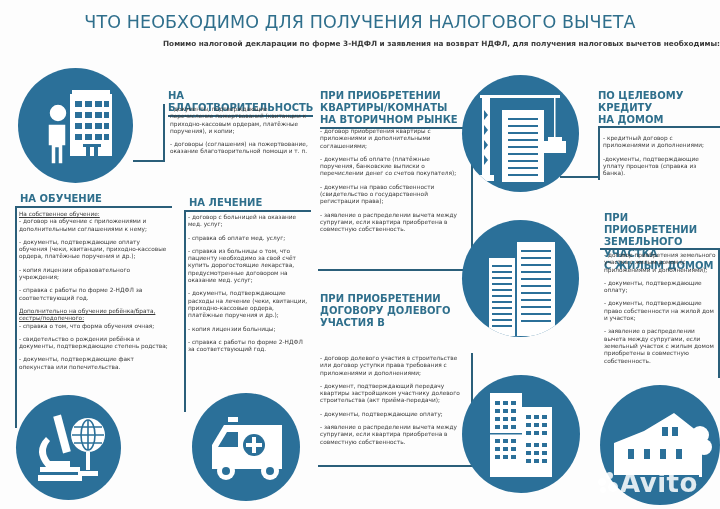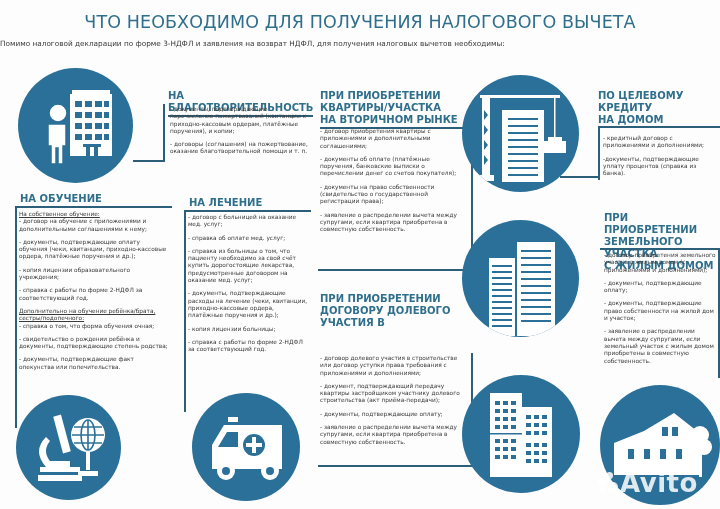--- a/index.html
+++ b/index.html
@@ -1,18 +1,18 @@
 <!DOCTYPE html>
 <html><head>
 <meta charset="utf-8">
 <style>
   html,body{margin:0;padding:0;}
   body{width:720px;height:509px;background:#fdfdfd;position:relative;overflow:hidden;font-family:"DejaVu Sans","Liberation Sans",sans-serif;color:#333;}
   .title{position:absolute;left:0;top:12px;width:720px;text-align:center;font-family:"DejaVu Sans",sans-serif;font-weight:normal;font-size:17.5px;color:#2f6f8c;letter-spacing:0.1px;}
-  .subtitle{position:absolute;left:0;top:39px;width:720px;text-align:left;font-family:"DejaVu Sans",sans-serif;font-weight:normal;font-size:7.3px;color:#3a3a3a;}
+  .subtitle{position:absolute;left:0;top:39px;width:720px;text-align:right;font-family:"DejaVu Sans",sans-serif;font-weight:bold;font-size:7.3px;color:#3a3a3a;}
   .circle{position:absolute;border-radius:50%;background:#2b7099;overflow:hidden;}
   .circle svg{position:absolute;left:0;top:0;width:100%;height:100%;}
   .head{position:absolute;font-weight:bold;color:#2f6f8c;font-size:10px;line-height:12px;font-family:"DejaVu Sans",sans-serif;}
   .head span{display:block;}
   .ul{border-bottom:2.5px solid #2b5f7a;padding-bottom:1px;}
   .box{position:absolute;border:2px solid #2b5f7a;border-top:none;border-left:2px solid #2b5f7a;background:transparent;}
   .txt{position:absolute;font-size:5.8px;line-height:7.3px;color:#3a3a3a;font-family:"DejaVu Sans",sans-serif;}
   .txt p{margin:0 0 6px 0;}
   .txt .u{text-decoration:underline;margin:0;}
   .line{position:absolute;background:#2b5f7a;}
@@ -64,21 +64,21 @@
   <span class="ul">НА БЛАГОТВОРИТЕЛЬНОСТЬ</span>
 </div>
 <div class="box" style="left:163px;top:104px;width:0;height:58px;border-right:none;border-bottom:none;"></div>
 <div class="txt" style="left:170px;top:106px;width:140px;">
   <p>- документы, подтверждающие перечисление пожертвований (квитанции к приходно-кассовым ордерам, платёжные поручения), и копии;</p>
   <p>- договоры (соглашения) на пожертвование, оказание благотворительной помощи и т. п.</p>
 </div>
 
 <div class="head" style="left:320px;top:90px;width:160px;">
   <span>ПРИ ПРИОБРЕТЕНИИ</span>
-  <span>КВАРТИРЫ/УЧАСТКА</span>
+  <span>КВАРТИРЫ/КОМНАТЫ</span>
   <span class="ul">НА ВТОРИЧНОМ РЫНКЕ</span>
 </div>
 <div class="box" style="left:318px;top:127px;width:153px;height:142px;border-left:none;"></div>
 <div class="txt" style="left:320px;top:128px;width:145px;">
   <p>- договор приобретения квартиры с приложениями и дополнительными соглашениями;</p>
   <p>- документы об оплате (платёжные поручения, банковские выписки о перечислении денег со счетов покупателя);</p>
   <p>- документы на право собственности (свидетельство о государственной регистрации права);</p>
   <p>- заявление о распределении вычета между супругами, если квартира приобретена в совместную собственность.</p>
 </div>
 

